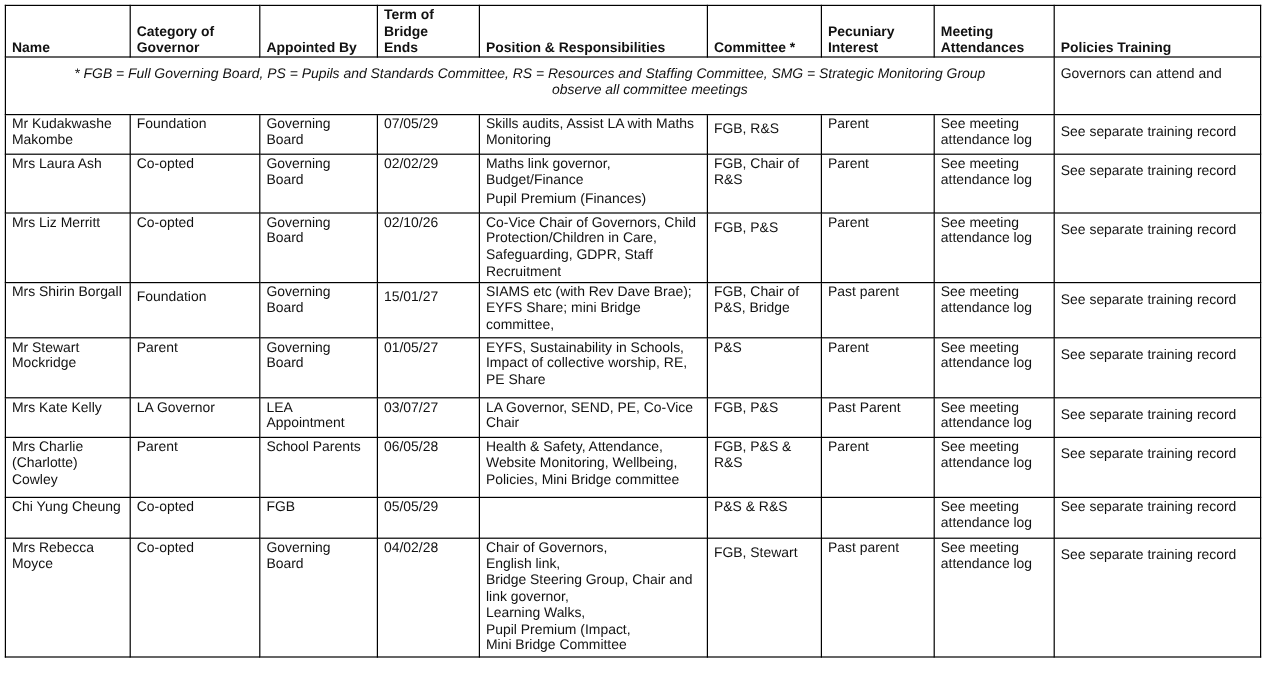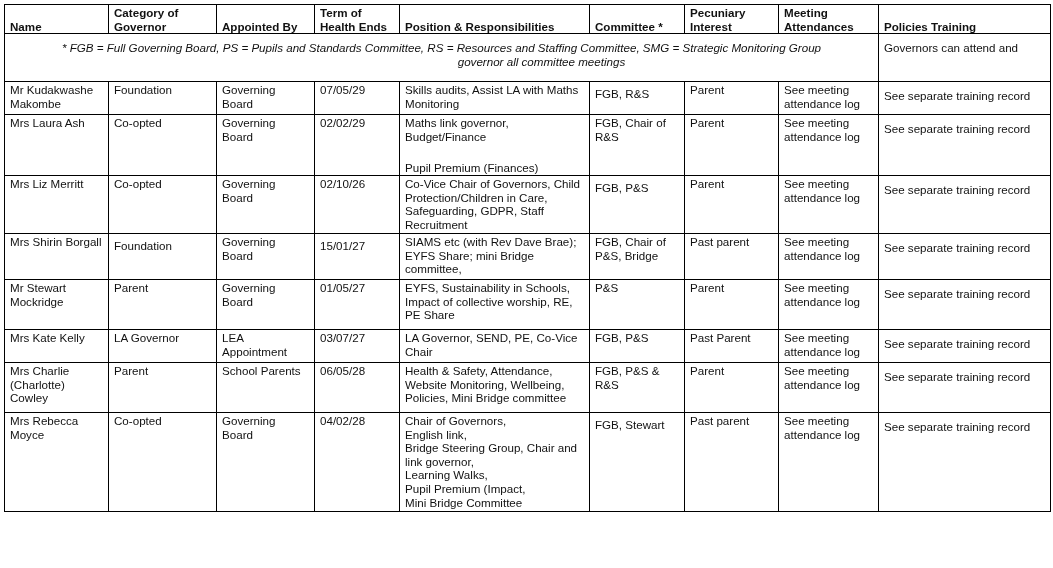--- a/index.html
+++ b/index.html
@@ -32,31 +32,31 @@
       <col style="width:95px">
       <col style="width:94px">
       <col style="width:100px">
       <col style="width:172px">
   </colgroup>
   <tbody>
       <tr style="height:26px">
     <th>Name</th>
     <th style="padding-right:28px">Category of Governor</th>
     <th>Appointed By</th>
-    <th style="padding-right:12px">Term of Health Ends</th>
+    <th style="padding-right:12px">Term of Bridge Ends</th>
     <th>Position &amp; Responsibilities</th>
     <th>Committee *</th>
     <th>Pecuniary Interest</th>
     <th>Meeting Attendances</th>
     <th>Policies Training</th>
   </tr>
   <tr style="height:48px">
     <td colspan="8" class="note">
       <span class="line">* FGB = Full Governing Board, PS = Pupils and Standards Committee, RS = Resources and Staffing Committee, SMG = Strategic Monitoring Group</span>
-      <span class="line" style="padding-left:200px">governor all committee meetings</span>
+      <span class="line" style="padding-left:200px">observe all committee meetings</span>
     </td>
     <td class="note-left">Governors can attend and</td>
   </tr>
 
   <tr style="height:33px">
     <td>Mr Kudakwashe Makombe</td>
     <td>Foundation</td>
     <td>Governing Board</td>
     <td>07/05/29</td>
     <td>Skills audits, Assist LA with Maths Monitoring</td>
@@ -66,21 +66,21 @@
     <td class="mid">See separate training record</td>
   </tr>
 
   <tr style="height:49px">
     <td>Mrs Laura Ash</td>
     <td>Co-opted</td>
     <td>Governing Board</td>
     <td>02/02/29</td>
     <td>
       <span class="line">Maths link governor, Budget/Finance</span>
-      <span class="line" style="margin-top:18px">Pupil Premium (Finances)</span>
+      <span class="line" style="margin-top:2px">Pupil Premium (Finances)</span>
     </td>
     <td>FGB, Chair of R&amp;S</td>
     <td>Parent</td>
     <td>See meeting attendance log</td>
     <td class="mid">See separate training record</td>
   </tr>
 
   <tr style="height:58px">
     <td>Mrs Liz Merritt</td>
     <td>Co-opted</td>
@@ -134,20 +134,31 @@
     <td>Parent</td>
     <td>School Parents</td>
     <td>06/05/28</td>
     <td>Health &amp; Safety, Attendance, Website Monitoring, Wellbeing, Policies, Mini Bridge committee</td>
     <td>FGB, P&amp;S &amp; R&amp;S</td>
     <td>Parent</td>
     <td>See meeting attendance log</td>
     <td class="mid">See separate training record</td>
   </tr>
 
+  <tr style="height:34px">
+    <td>Chi Yung Cheung</td>
+    <td>Co-opted</td>
+    <td>FGB</td>
+    <td>05/05/29</td>
+    <td></td>
+    <td>P&amp;S &amp; R&amp;S</td>
+    <td></td>
+    <td>See meeting attendance log</td>
+    <td>See separate training record</td>
+  </tr>
 
   <tr style="height:99px">
     <td>Mrs Rebecca Moyce</td>
     <td>Co-opted</td>
     <td>Governing Board</td>
     <td>04/02/28</td>
     <td>
       <span class="line">Chair of Governors,</span>
       <span class="line">English link,</span>
       <span class="line">Bridge Steering Group, Chair and link governor,</span>

